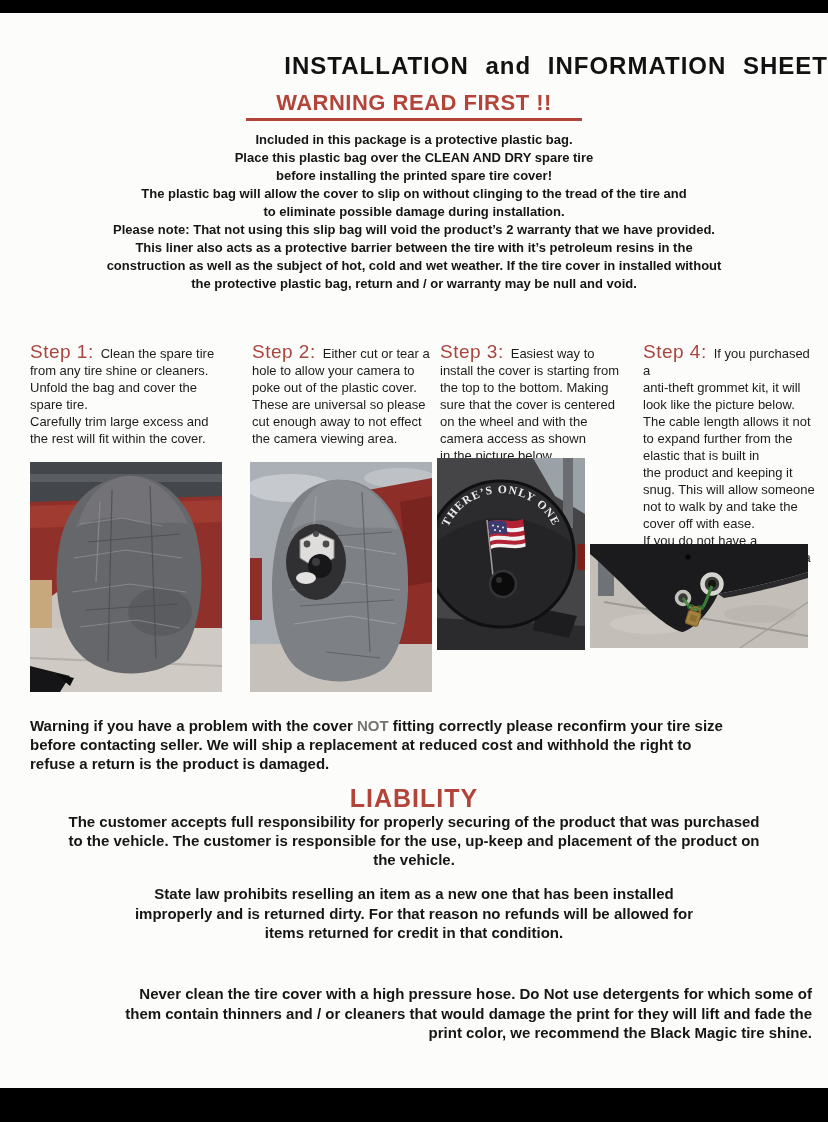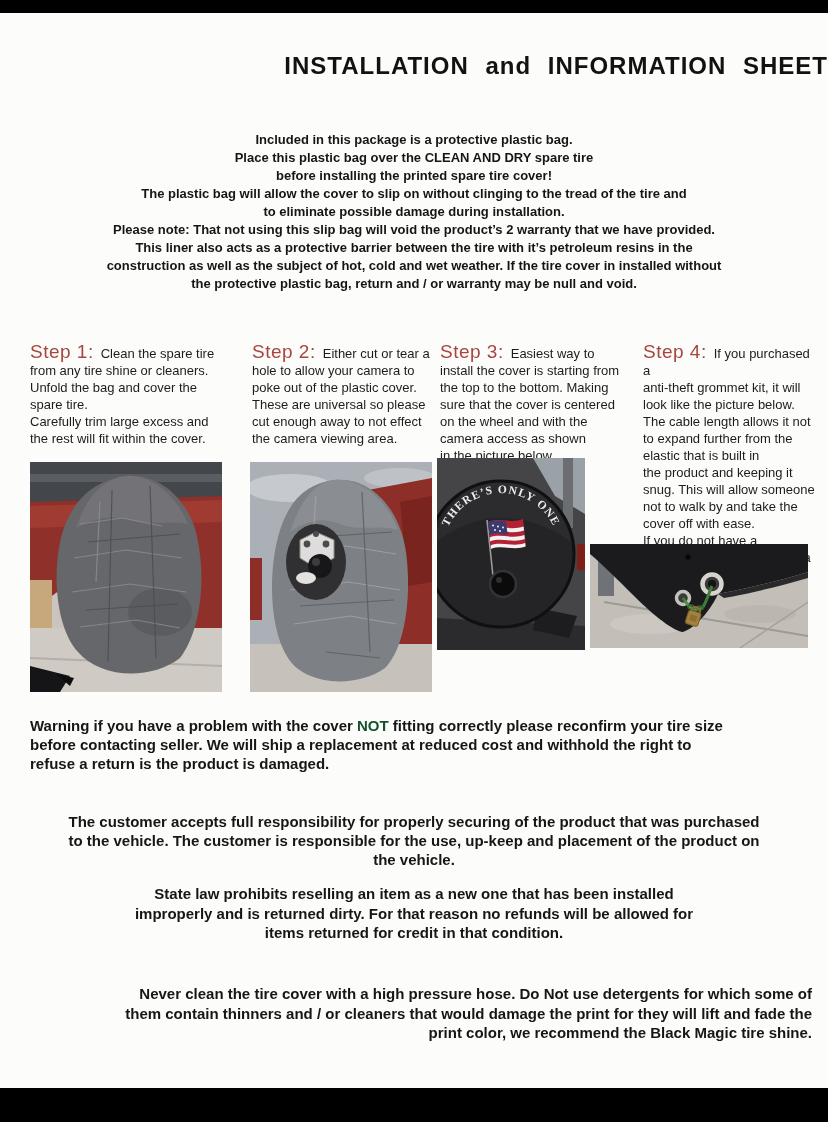--- a/index.html
+++ b/index.html
@@ -62,21 +62,21 @@
   #photo1{left:30px;top:462px;}
   #photo2{left:250px;top:462px;}
   #photo3{left:437px;top:458px;}
   #photo4{left:590px;top:544px;}
 
   #fit-warning{
     top:716px;left:30px;width:772px;
     font-size:15px;font-weight:bold;line-height:19px;
     white-space:pre-line;
   }
-  #fit-warning .hl{color:#14532d;}
+  #fit-warning .hl{color:#737373;}
   .red-heading{
     left:0;width:828px;text-align:center;
     font-size:25px;font-weight:bold;
     color:#b2443a;letter-spacing:1px;
   }
   #liability-heading{top:784px;}
   #liability-body{
     top:812px;left:16px;width:796px;
     text-align:center;font-size:15px;font-weight:bold;line-height:19px;
     white-space:pre-line;
@@ -102,20 +102,23 @@
 </style>
 </head>
 <body>
 
 <div id="page">
 
   <div id="band-top" class="band"></div>
 
   <div id="doc-title" class="abs">INSTALLATION and INFORMATION SHEET</div>
 
+  <div id="warning-heading-wrap" class="abs">
+    <span id="warning-heading">WARNING READ FIRST !!</span>
+  </div>
 
   <div id="intro-block" class="abs">Included in this package is a protective plastic bag.
 Place this plastic bag over the CLEAN AND DRY spare tire
 before installing the printed spare tire cover!
 The plastic bag will allow the cover to slip on without clinging to the tread of the tire and
 to eliminate possible damage during installation.
 Please note: That not using this slip bag will void the product’s 2 warranty that we have provided.
 This liner also acts as a protective barrier between the tire with it’s petroleum resins in the
 construction as well as the subject of hot, cold and wet weather.  If the tire cover in installed without
 the protective plastic bag, return and / or warranty may be null and void.</div>
@@ -285,20 +288,21 @@
       <path d="M-3,-3 A 4.5,4.5 0 0 1 6,-3" stroke="#8a6f33" stroke-width="2.2" fill="none"></path>
       <rect x="-5" y="-3" width="13" height="14" rx="2.5" fill="#a3823f" stroke="#7a6028" stroke-width="1"></rect>
       <rect x="-2" y="1" width="7" height="6" fill="#8d6f32"></rect>
     </g>
   </svg>
 
   <div id="fit-warning" class="abs"><span>Warning if you have a problem with the cover </span><span class="hl">NOT</span><span> fitting correctly please reconfirm your tire size
 before contacting seller. We will ship a replacement at reduced cost and withhold the right to
 refuse a return is the product is damaged.</span></div>
 
+  <div id="liability-heading" class="abs red-heading">LIABILITY</div>
 
   <div id="state-law" class="abs">State law prohibits reselling an item as a new one that has been installed
 improperly and is returned dirty. For that reason no refunds will be allowed for
 items returned for credit in that condition.</div>
 
   <div id="liability-body" class="abs">The customer accepts full responsibility for properly securing of the product that was purchased
 to the vehicle.  The customer is responsible for the use, up-keep and placement of the product on
 the vehicle.</div>
 
 

